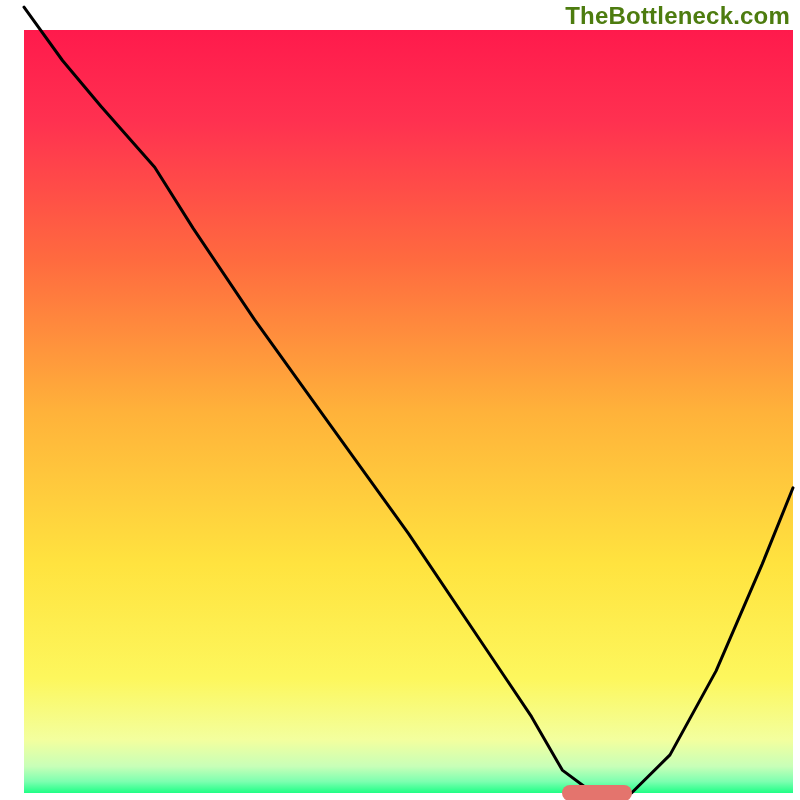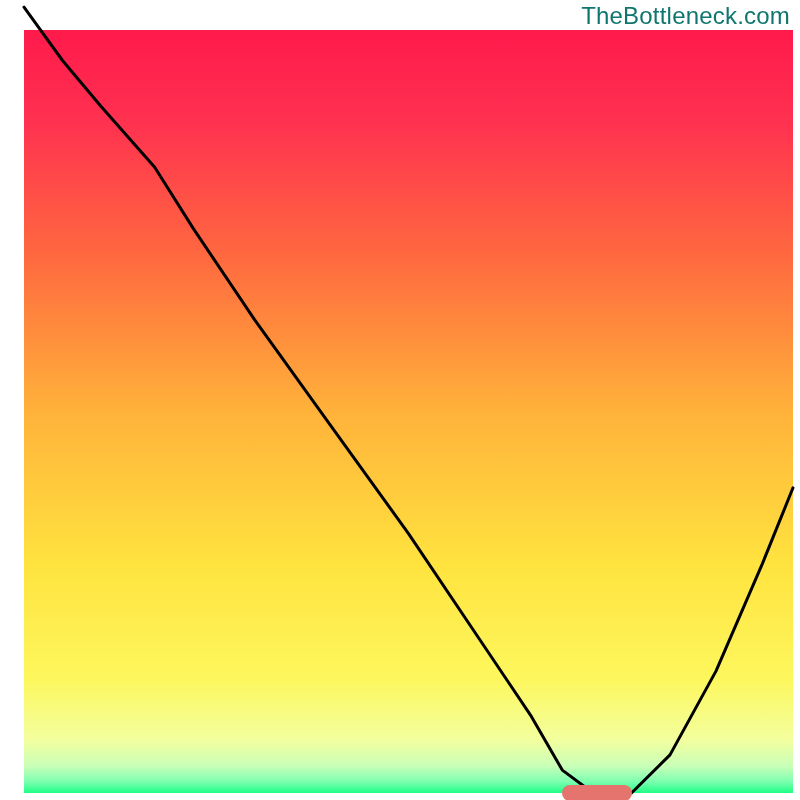--- a/index.html
+++ b/index.html
@@ -14,22 +14,22 @@
   .stage {
     position: relative;
     width: 800px;
     height: 800px;
   }
   .watermark {
     position: absolute;
     top: 2px;
     right: 10px;
     font-size: 24px;
-    font-weight: 400;
-    color: #0f766e;
+    font-weight: 700;
+    color: #4d7c0f;
     letter-spacing: 0.2px;
     z-index: 30;
   }
   svg.chart {
     position: absolute;
     left: 0;
     top: 0;
     width: 800px;
     height: 800px;
     z-index: 10;

